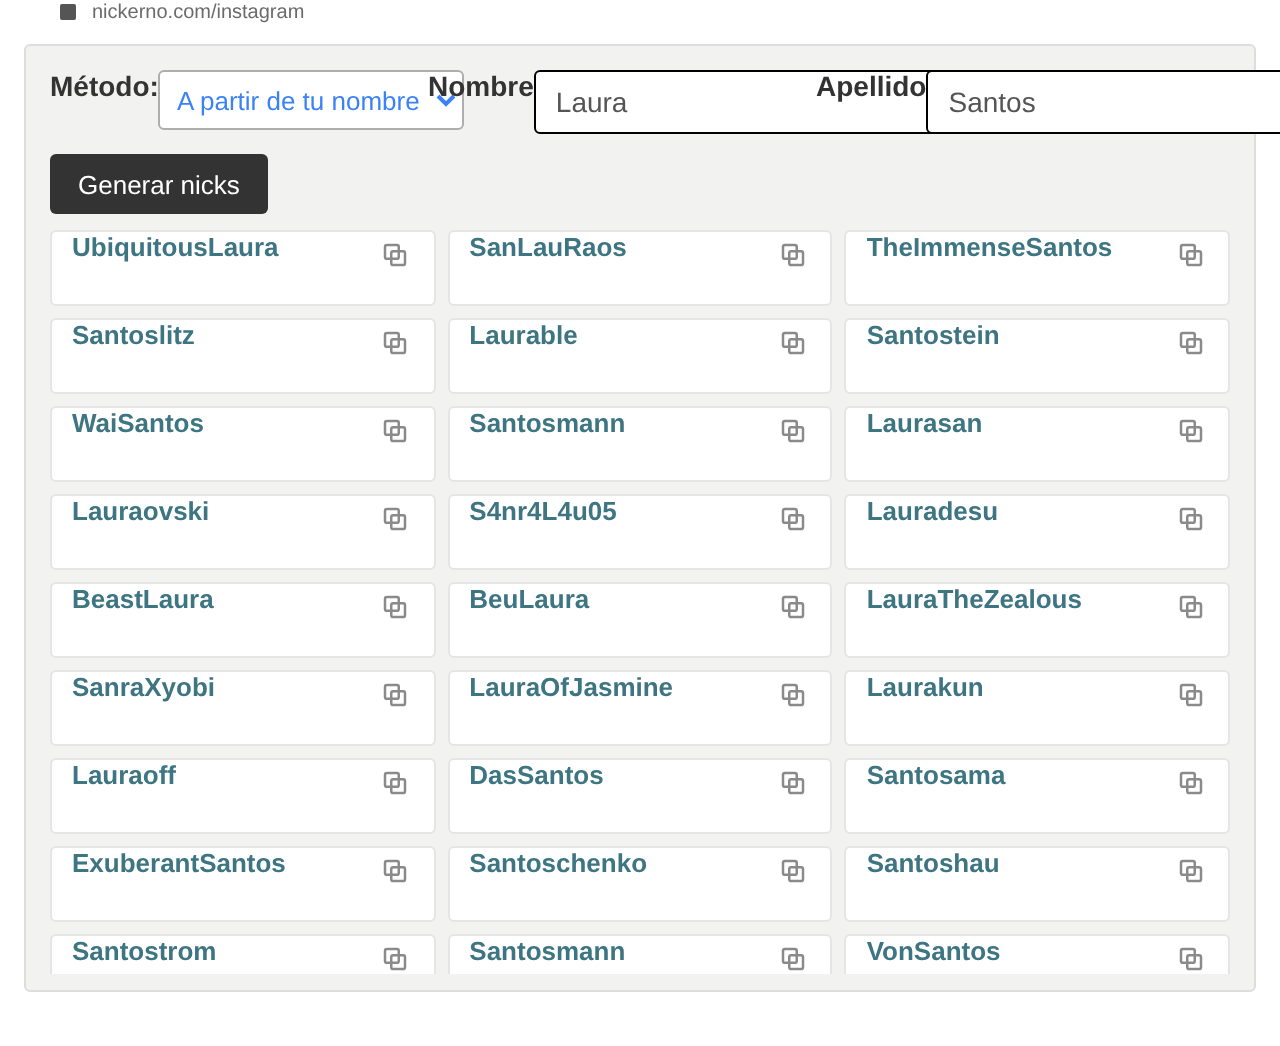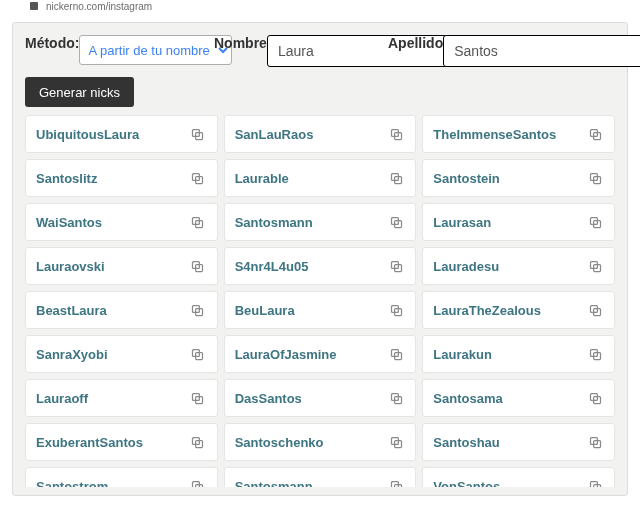--- a/index.html
+++ b/index.html
@@ -33,21 +33,21 @@
       display: flex;
       gap: 14px;
       align-items: flex-start;
     }
     .form-col {
       display: flex;
       flex-direction: row;
     }
     .form-col.metodo { width: 175px; }
     .form-col.nombre { width: 160px; }
-    .form-col.apellido { width: 160px; }
+    .form-col.apellido { width: 160px; margin-left: 20px; }
     .form-label {
       font-weight: 700;
       font-size: 14px;
       color: #333333;
       margin-bottom: 8px;
     }
     select.method-select {
       height: 30px;
       font-size: 13px;
       padding: 2px 4px;
@@ -83,21 +83,20 @@
       gap: 6px;
       max-height: 372px;
       overflow: hidden;
     }
     .nick-card {
       background: #ffffff;
       border: 1px solid #e5e5e5;
       border-radius: 3px;
       height: 38px;
       display: flex;
-      align-items: center;
       padding: 0 8px 0 10px;
     }
     .nick-text {
       flex: 1;
       color: #3e7582;
       font-weight: 700;
       font-size: 13px;
       white-space: nowrap;
       overflow: hidden;
       text-overflow: ellipsis;

